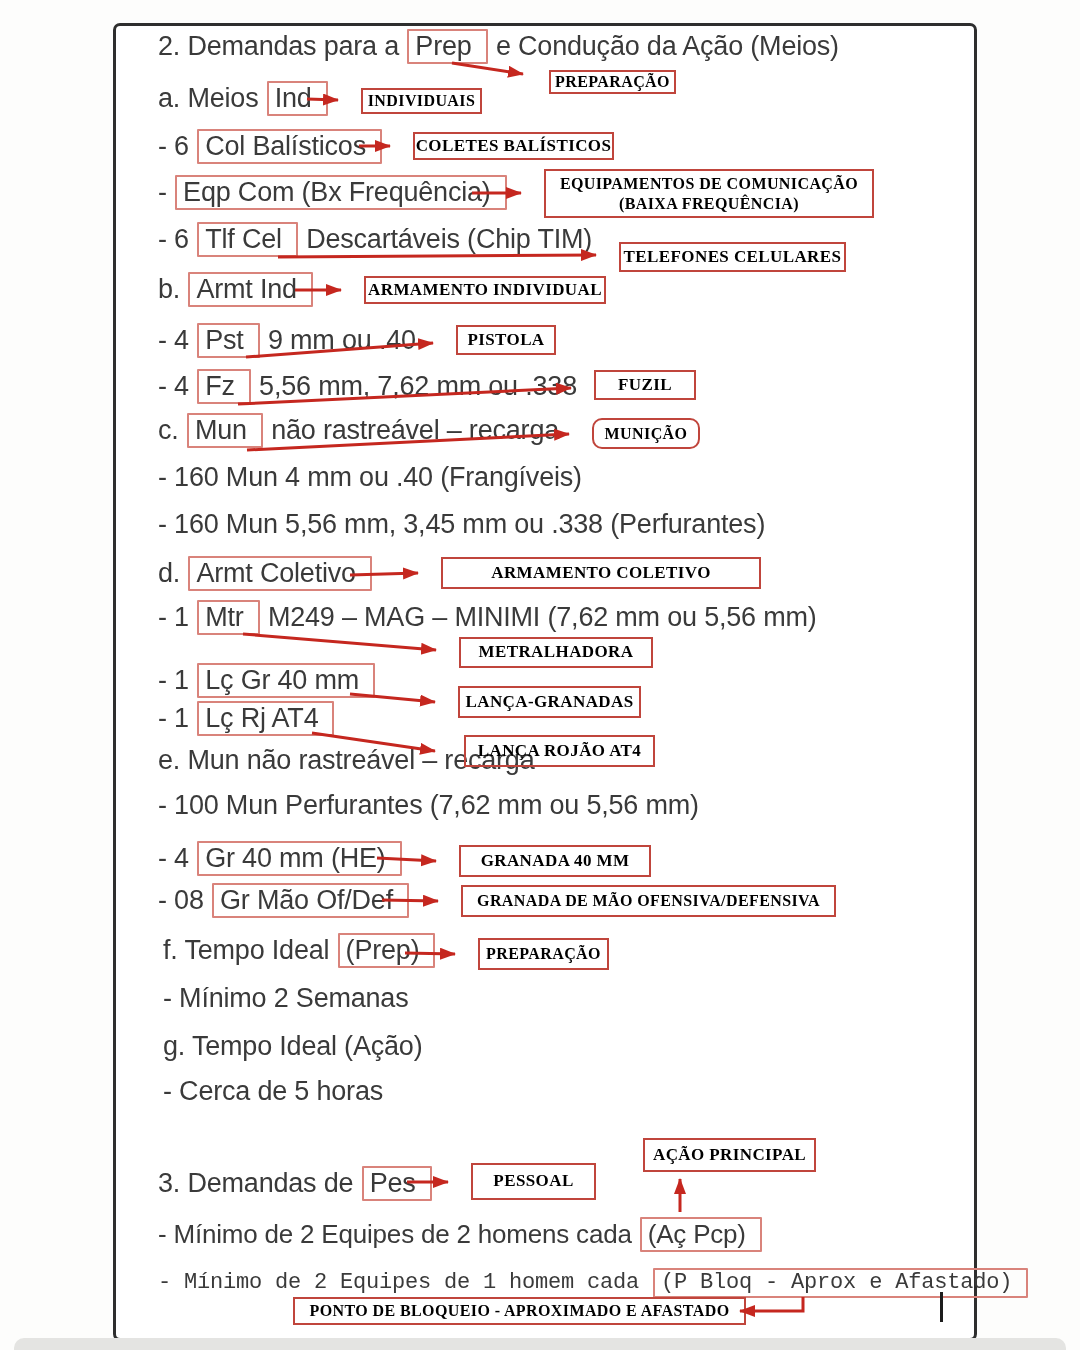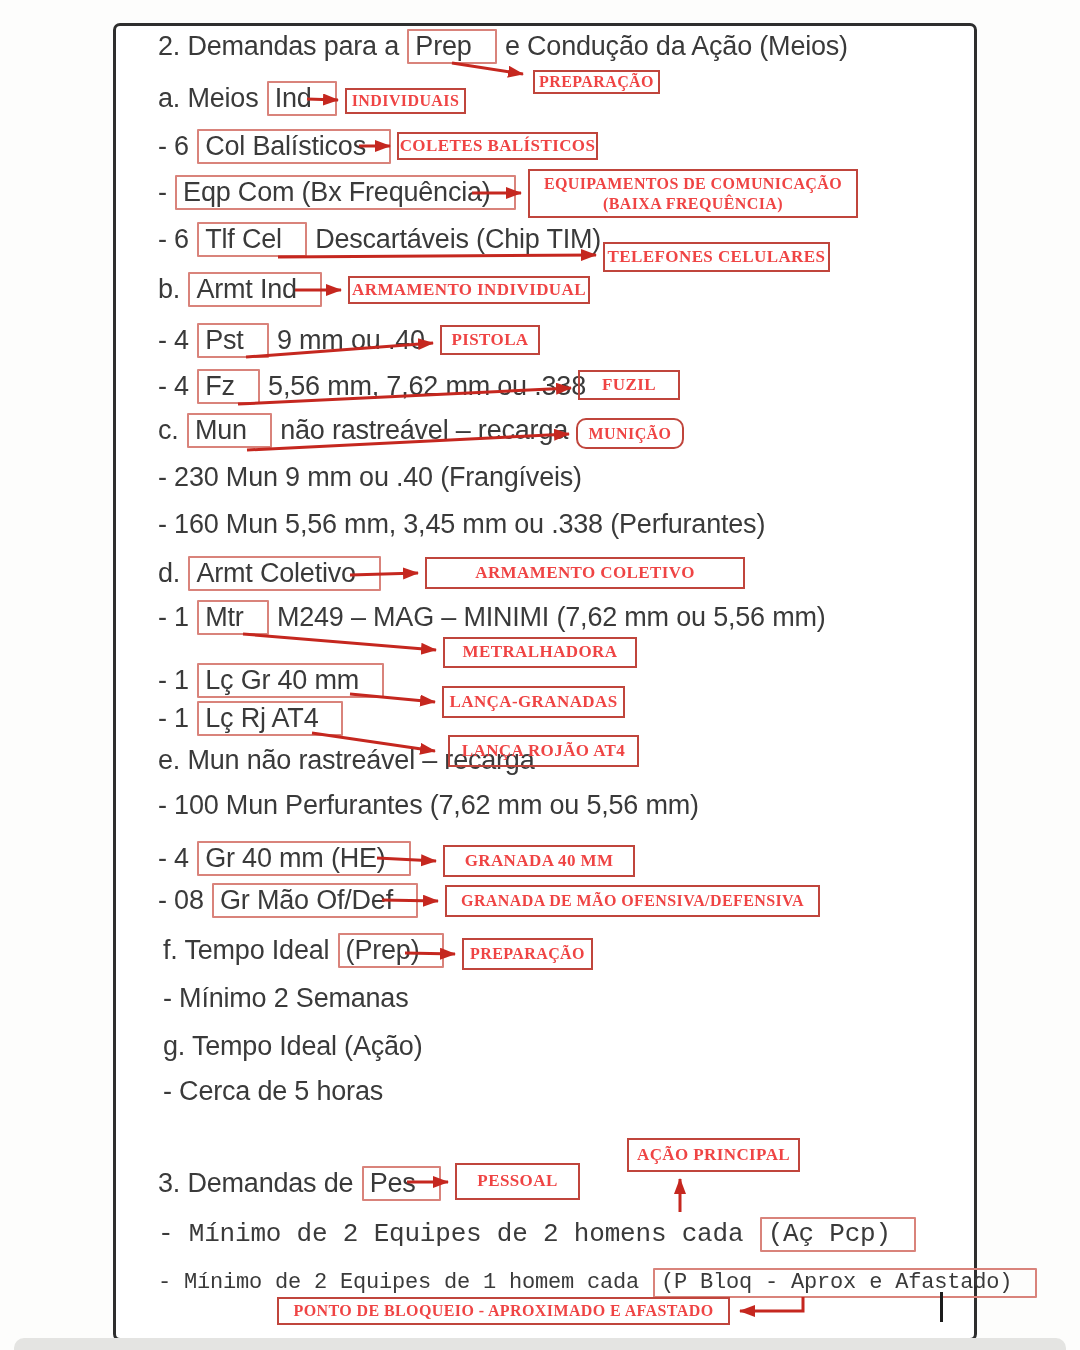--- a/index.html
+++ b/index.html
@@ -11,29 +11,29 @@
   .frame{
     position:absolute;background:#ffffff;
     border:3px solid #2e2e2e;border-radius:7px;
   }
   .row{
     position:absolute;white-space:nowrap;
     font-size:27px;line-height:36px;color:#3a3a3a;letter-spacing:-0.2px;
   }
   .abx{
     border:2px solid #d9837b;border-radius:1px;
-    padding:0 23px 1px 6px;margin:0 1px;
+    padding:0 14px 1px 6px;margin:0 1px;
   }
   .callout{
     position:absolute;box-sizing:border-box;
-    border:2px solid #c0453c;color:#ef4444;
+    border:2px solid #c0453c;color:#000000;
     font-family:"Liberation Serif",serif;font-weight:bold;
     font-size:17px;letter-spacing:0.4px;line-height:1.22;
     display:flex;flex-direction:column;align-items:center;justify-content:center;
-    text-align:center;background:transparent;
+    text-align:center;background:transparent;margin-left:16px;
   }
   svg.arrows{position:absolute;left:0;top:0;pointer-events:none;}
   svg.arrows polyline{fill:none;stroke:#c5271f;stroke-width:3;}
   .cursor{position:absolute;background:#1d1d1d;}
   .photo-edge{position:absolute;background:#e4e4e2;border-radius:10px 10px 0 0;}
 </style>
 </head>
 <body>
 
 <div class="stage">
@@ -41,36 +41,36 @@
   <div id="rows-layer">
       <div class="row" style="left: 158px; top: 28px;"><span class="">2. Demandas para a </span><span class="abx">Prep</span><span class=""> e Condução da Ação (Meios)</span></div>
       <div class="row" style="left: 158px; top: 80px;"><span class="">a. Meios </span><span class="abx">Ind</span></div>
       <div class="row" style="left: 158px; top: 128px;"><span class="">- 6 </span><span class="abx">Col Balísticos</span></div>
       <div class="row" style="left: 158px; top: 174px;"><span class="">- </span><span class="abx">Eqp Com (Bx Frequência)</span></div>
       <div class="row" style="left: 158px; top: 221px;"><span class="">- 6 </span><span class="abx">Tlf Cel</span><span class=""> Descartáveis (Chip TIM)</span></div>
       <div class="row" style="left: 158px; top: 271px;"><span class="">b. </span><span class="abx">Armt Ind</span></div>
       <div class="row" style="left: 158px; top: 322px;"><span class="">- 4 </span><span class="abx">Pst</span><span class=""> 9 mm ou .40</span></div>
       <div class="row" style="left: 158px; top: 368px;"><span class="">- 4 </span><span class="abx">Fz</span><span class=""> 5,56 mm, 7,62 mm ou .338</span></div>
       <div class="row" style="left: 158px; top: 412px;"><span class="">c. </span><span class="abx">Mun</span><span class=""> não rastreável – recarga</span></div>
-      <div class="row" style="left: 158px; top: 459px;"><span class="">- 230 Mun 9 mm ou .40 (Frangíveis)</span></div>
+      <div class="row" style="left: 158px; top: 459px;"><span class="">- 160 Mun 4 mm ou .40 (Frangíveis)</span></div>
       <div class="row" style="left: 158px; top: 506px;"><span class="">- 160 Mun 5,56 mm, 3,45 mm ou .338 (Perfurantes)</span></div>
       <div class="row" style="left: 158px; top: 555px;"><span class="">d. </span><span class="abx">Armt Coletivo</span></div>
       <div class="row" style="left: 158px; top: 599px;"><span class="">- 1 </span><span class="abx">Mtr</span><span class=""> M249 – MAG – MINIMI (7,62 mm ou 5,56 mm)</span></div>
       <div class="row" style="left: 158px; top: 662px;"><span class="">- 1 </span><span class="abx">Lç Gr 40 mm</span></div>
       <div class="row" style="left: 158px; top: 700px;"><span class="">- 1 </span><span class="abx">Lç Rj AT4</span></div>
       <div class="row" style="left: 158px; top: 742px;"><span class="">e. Mun não rastreável – recarga</span></div>
       <div class="row" style="left: 158px; top: 787px;"><span class="">- 100 Mun Perfurantes (7,62 mm ou 5,56 mm)</span></div>
       <div class="row" style="left: 158px; top: 840px;"><span class="">- 4 </span><span class="abx">Gr 40 mm (HE)</span></div>
       <div class="row" style="left: 158px; top: 882px;"><span class="">- 08 </span><span class="abx">Gr Mão Of/Def</span></div>
       <div class="row" style="left: 163px; top: 932px;"><span class="">f. Tempo Ideal </span><span class="abx">(Prep)</span></div>
       <div class="row" style="left: 163px; top: 980px;"><span class="">- Mínimo 2 Semanas</span></div>
       <div class="row" style="left: 163px; top: 1028px;"><span class="">g. Tempo Ideal (Ação)</span></div>
       <div class="row" style="left: 163px; top: 1073px;"><span class="">- Cerca de 5 horas</span></div>
       <div class="row" style="left: 158px; top: 1165px;"><span class="">3. Demandas de </span><span class="abx">Pes</span></div>
-      <div class="row" style="left: 158px; top: 1216px; font-size: 26px; font-family: Liberation Mono, monospace;"><span class="">- Mínimo de 2 Equipes de 2 homens cada </span><span class="abx">(Aç Pcp)</span></div>
+      <div class="row" style="left: 158px; top: 1216px; font-size: 26px;"><span class="">- Mínimo de 2 Equipes de 2 homens cada </span><span class="abx">(Aç Pcp)</span></div>
       <div class="row" style="left: 158px; top: 1265px; font-size: 22px; font-family: Liberation Mono, monospace;"><span class="">- Mínimo de 2 Equipes de 1 homem cada </span><span class="abx">(P Bloq - Aprox e Afastado)</span></div>
     </div>
   <div id="callouts-layer">
       <div class="callout" style="left: 533px; top: 70px; width: 127px; height: 24px; font-size: 16px;">
         <div>PREPARAÇÃO</div>
       </div>
       <div class="callout" style="left: 345px; top: 88px; width: 121px; height: 26px; font-size: 16px;">
         <div>INDIVIDUAIS</div>
       </div>
       <div class="callout" style="left: 397px; top: 132px; width: 201px; height: 28px;">

